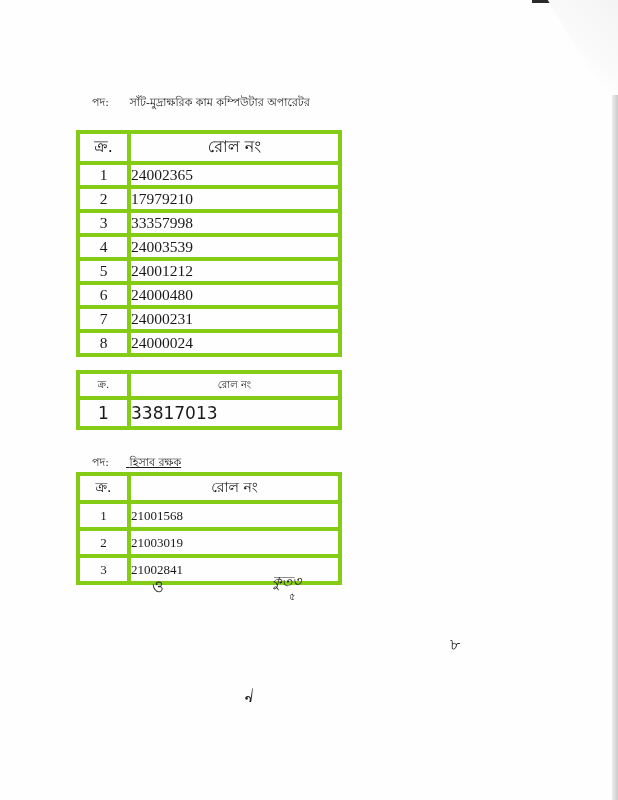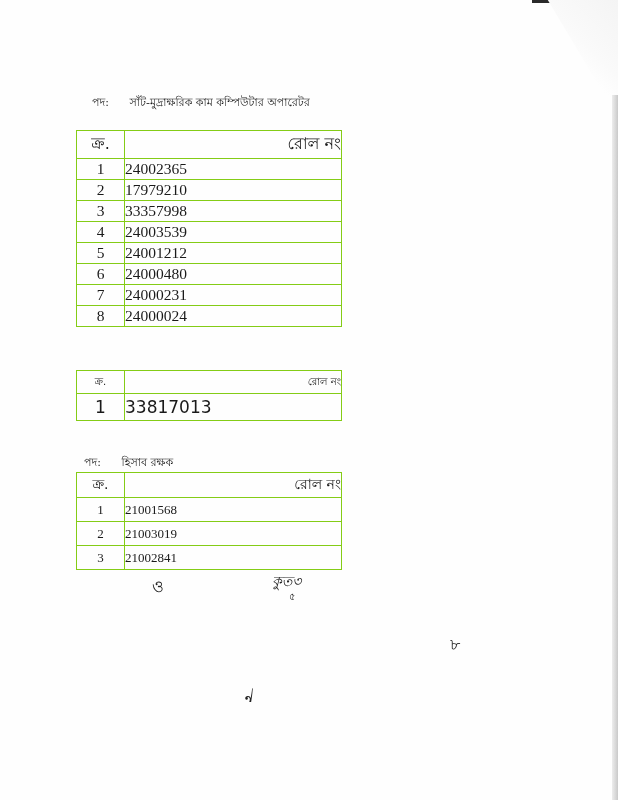--- a/index.html
+++ b/index.html
@@ -20,25 +20,25 @@
     clip-path: polygon(22% 0, 100% 0, 100% 100%, 88% 100%);
   }
   .fold-top {
     position:absolute; top:0; left:532px; width:86px; height:3px; background:#2a2a2a;
   }
   .label-row { position:absolute; font-size:11px; font-family:"DejaVu Sans", sans-serif; }
   .label-row .key { display:inline-block; width:34px; }
   table {
     position:absolute; border-collapse:collapse; left:76px; width:266px;
   }
-  td, th { border:1px solid #84cc16; padding:0; font-weight:normal; }
+  td, th { border:4px solid #84cc16; padding:0; font-weight:normal; }
   td.num { width:47px; text-align:center; }
   td.roll { text-align:left; }
   th.h-num { width:47px; text-align:center; }
-  th.h-roll { text-align:right; }
+  th.h-roll { text-align:center; }
 
   #t1 { top:130px; }
   #t1 th { height:24px; font-family:"DejaVu Sans", sans-serif; font-size:16px; }
   #t1 td { height:20px; font-size:15.5px; }
 
   #t2 { top:370px; }
   #t2 th { height:22px; font-family:"DejaVu Sans", sans-serif; font-size:10px; }
   #t2 td { height:26px; font-family:"DejaVu Sans", sans-serif; font-size:17px; }
 
   #t3 { top:472px; }
@@ -106,21 +106,21 @@
       <th class="h-num">ক্র.</th>
       <th class="h-roll">রোল নং</th>
     </tr>
     <tr>
           <td class="num">1</td>
           <td class="roll">33817013</td>
         </tr>
   </tbody>
     </table>
 
-  <div class="label-row" style="left:84px; top:454px;">
+  <div class="label-row" style="left:92px; top:454px;text-decoration:underline;">
     <span class="key">পদ:</span>
     <span>হিসাব রক্ষক</span>
   </div>
   <table id="t3">
     <tbody>
         <tr>
       <th class="h-num">ক্র.</th>
       <th class="h-roll">রোল নং</th>
     </tr>
     <tr>

